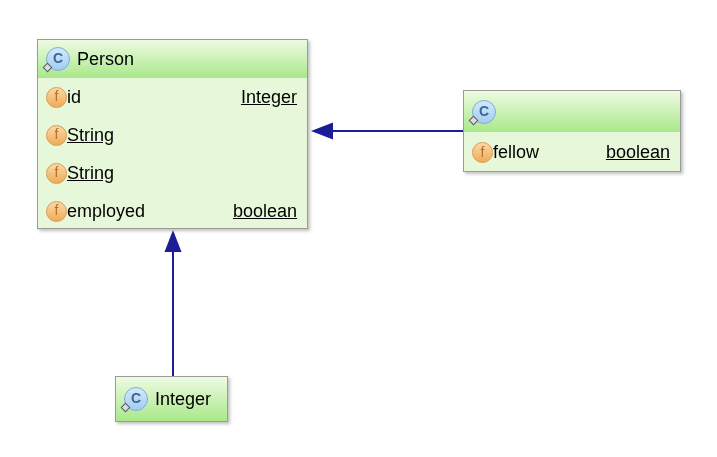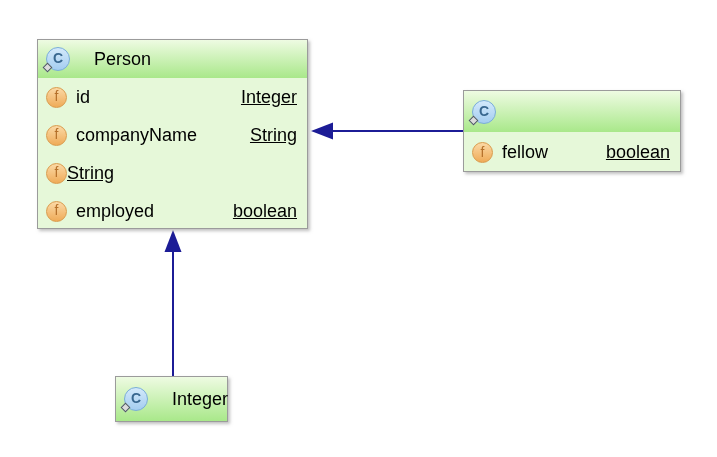--- a/index.html
+++ b/index.html
@@ -31,30 +31,30 @@
   .class-header {
     display: flex;
     align-items: center;
     padding: 0 8px;
     height: 38px;
     background: linear-gradient(#eefbe2, #a9e88a);
   }
   .class-box.engineer .class-header { height: 41px; }
   .class-box.doctor   .class-header { height: 100%; }
 
-  .class-name { margin-left: 24px; white-space: nowrap; }
+  .class-name { margin-left: 7px; white-space: nowrap; }
 
   .field-row {
     display: flex;
     align-items: center;
     height: 38px;
     padding: 0 10px 0 8px;
   }
   .class-box.engineer .field-row { height: 41px; }
-  .field-name { margin-left: 9px; flex: 1; white-space: nowrap; }
+  .field-name { flex: 1; white-space: nowrap; }
   .field-type { text-align: right; white-space: nowrap; text-decoration: underline; }
 
   
   .class-icon {
     position: relative;
     width: 24px; height: 24px;
     flex: 0 0 24px;
     border-radius: 50%;
     background: linear-gradient(#d3e9fb, #a4cdf0);
     border: 1px solid #7aadd9;
@@ -126,21 +126,20 @@
       <span class="field-icon">
         <span class="icon-letter">f</span>
       </span>
       <span class="field-name">id</span>
       <span class="field-type">Integer</span>
     </div>
     <div class="field-row">
       <span class="field-icon">
         <span class="icon-letter">f</span>
       </span>
-      <span class="field-name">companyName</span>
       <span class="field-type">String</span>
     </div>
     <div class="field-row">
       <span class="field-icon">
         <span class="icon-letter">f</span>
       </span>
       <span class="field-type">String</span>
     </div>
     <div class="field-row">
       <span class="field-icon">

